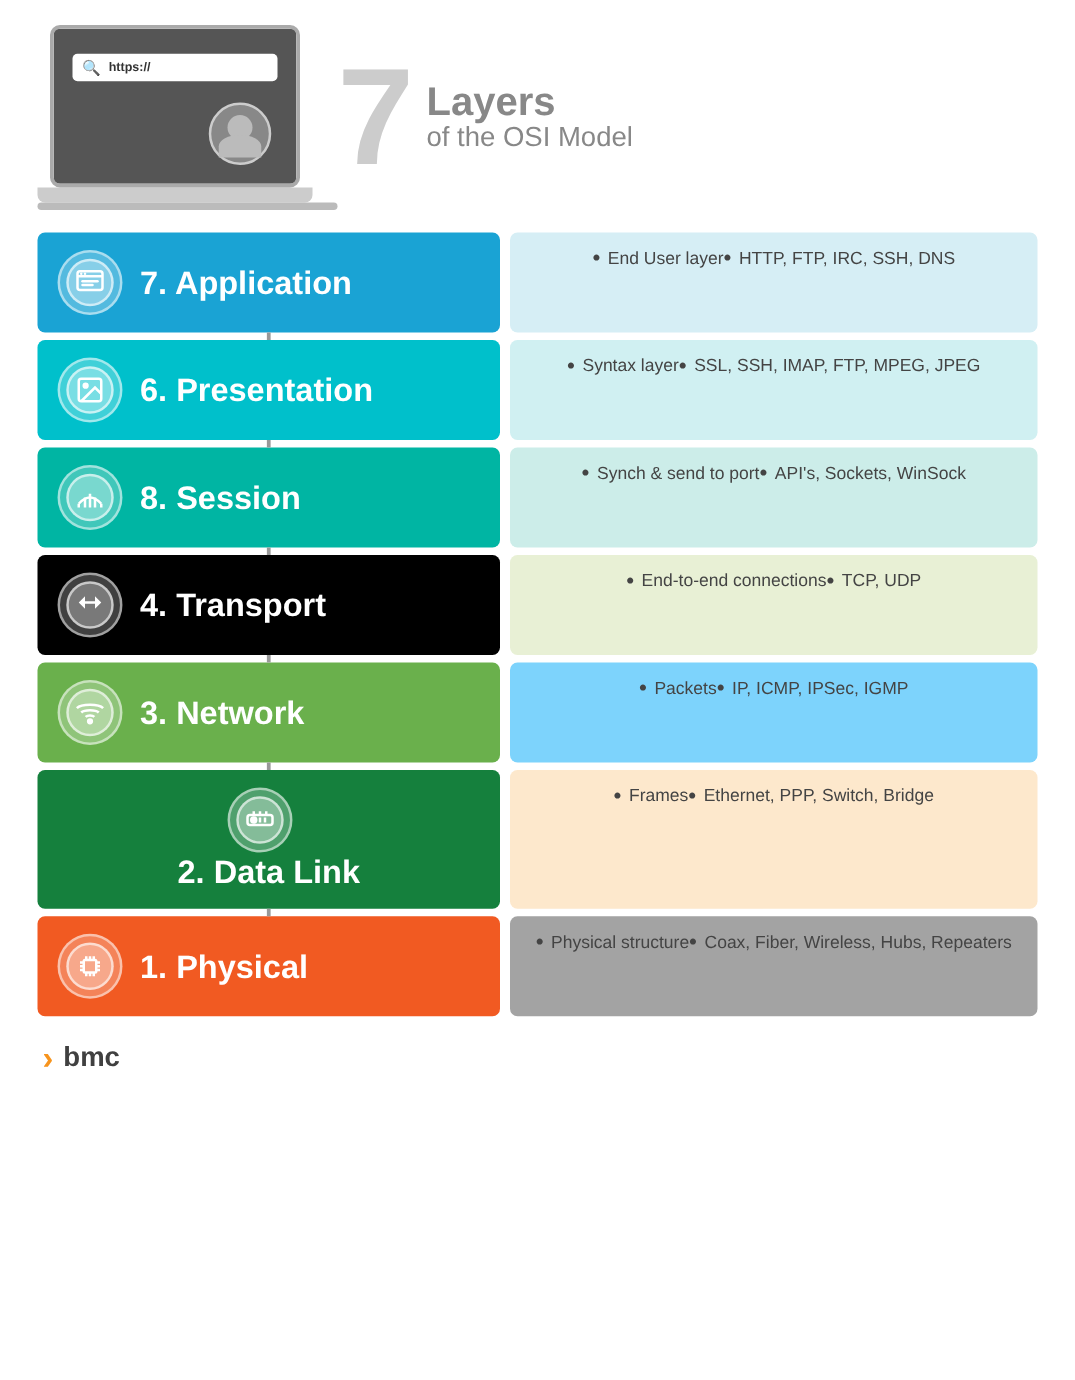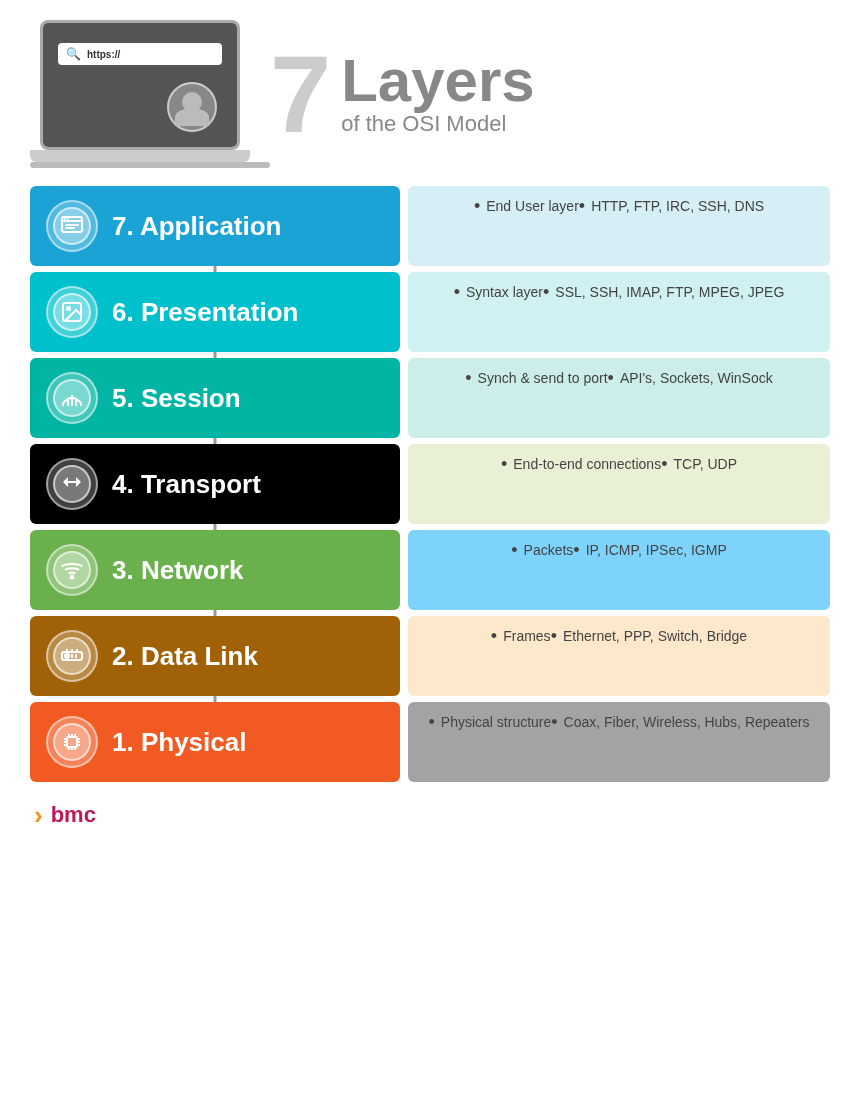--- a/index.html
+++ b/index.html
@@ -135,21 +135,21 @@
       font-family: Arial, sans-serif;
     }
 
     .title-text-block {
       display: flex;
       flex-direction: column;
       margin-left: 10px;
     }
 
     .title-layers {
-      font-size: 60px;
+      font-size: 32px;
       font-weight: 700;
       color: #888;
       line-height: 1;
     }
 
     .title-subtitle {
       font-size: 22px;
       color: #888;
       font-weight: 400;
     }
@@ -259,21 +259,21 @@
 
     .layer-5 .layer-left { background: #00b5a3; }
     .layer-5 .layer-right { background: #ccede9; }
 
     .layer-4 .layer-left { background: #000000; }
     .layer-4 .layer-right { background: #e8f0d5; }
 
     .layer-3 .layer-left { background: #6ab04c; }
     .layer-3 .layer-right { background: #7dd3fc; }
 
-    .layer-2 .layer-left { background: #a16207; }
+    .layer-2 .layer-left { background: #15803d; flex-direction: column; }
     .layer-2 .layer-right { background: #fde8cc; }
 
     .layer-1 .layer-left { background: #f15a22; }
     .layer-1 .layer-right { background: #a3a3a3; }
 
     
     .layer-left {
       background-image: repeating-linear-gradient(
         45deg,
         rgba(255,255,255,0.05) 0px,
@@ -299,21 +299,21 @@
     .bmc-chevron {
       color: #f7941d;
       font-size: 26px;
       font-weight: 900;
       line-height: 1;
     }
 
     .bmc-text {
       font-size: 22px;
       font-weight: 700;
-      color: #be185d;
+      color: #404040;
     }
   </style>
 </head>
 <body>
 
 <div class="header">
   <div class="laptop-container">
     <div class="laptop">
       <div class="laptop-screen">
         <div class="address-bar">
@@ -385,21 +385,21 @@
           <svg viewBox="0 0 24 24" fill="none" stroke="white" stroke-width="2" width="24" height="24">
               <path d="M3 17 Q12 7 21 17"></path>
               <line x1="3" y1="17" x2="3" y2="20"></line>
               <line x1="21" y1="17" x2="21" y2="20"></line>
               <line x1="8" y1="12" x2="8" y2="20"></line>
               <line x1="16" y1="12" x2="16" y2="20"></line>
               <line x1="12" y1="9" x2="12" y2="20"></line>
             </svg>
         </div>
       </div>
-      <span class="layer-label">5. Session</span>
+      <span class="layer-label">8. Session</span>
       <div class="layer-connector"></div>
     </div>
     <div class="layer-right">
       <div class="layer-bullet">Synch &amp; send to port</div>
       <div class="layer-bullet">API's, Sockets, WinSock</div>
     </div>
   </div>
     <div class="layer-row layer-4">
     <div class="layer-left">
       <div class="layer-icon-circle">

